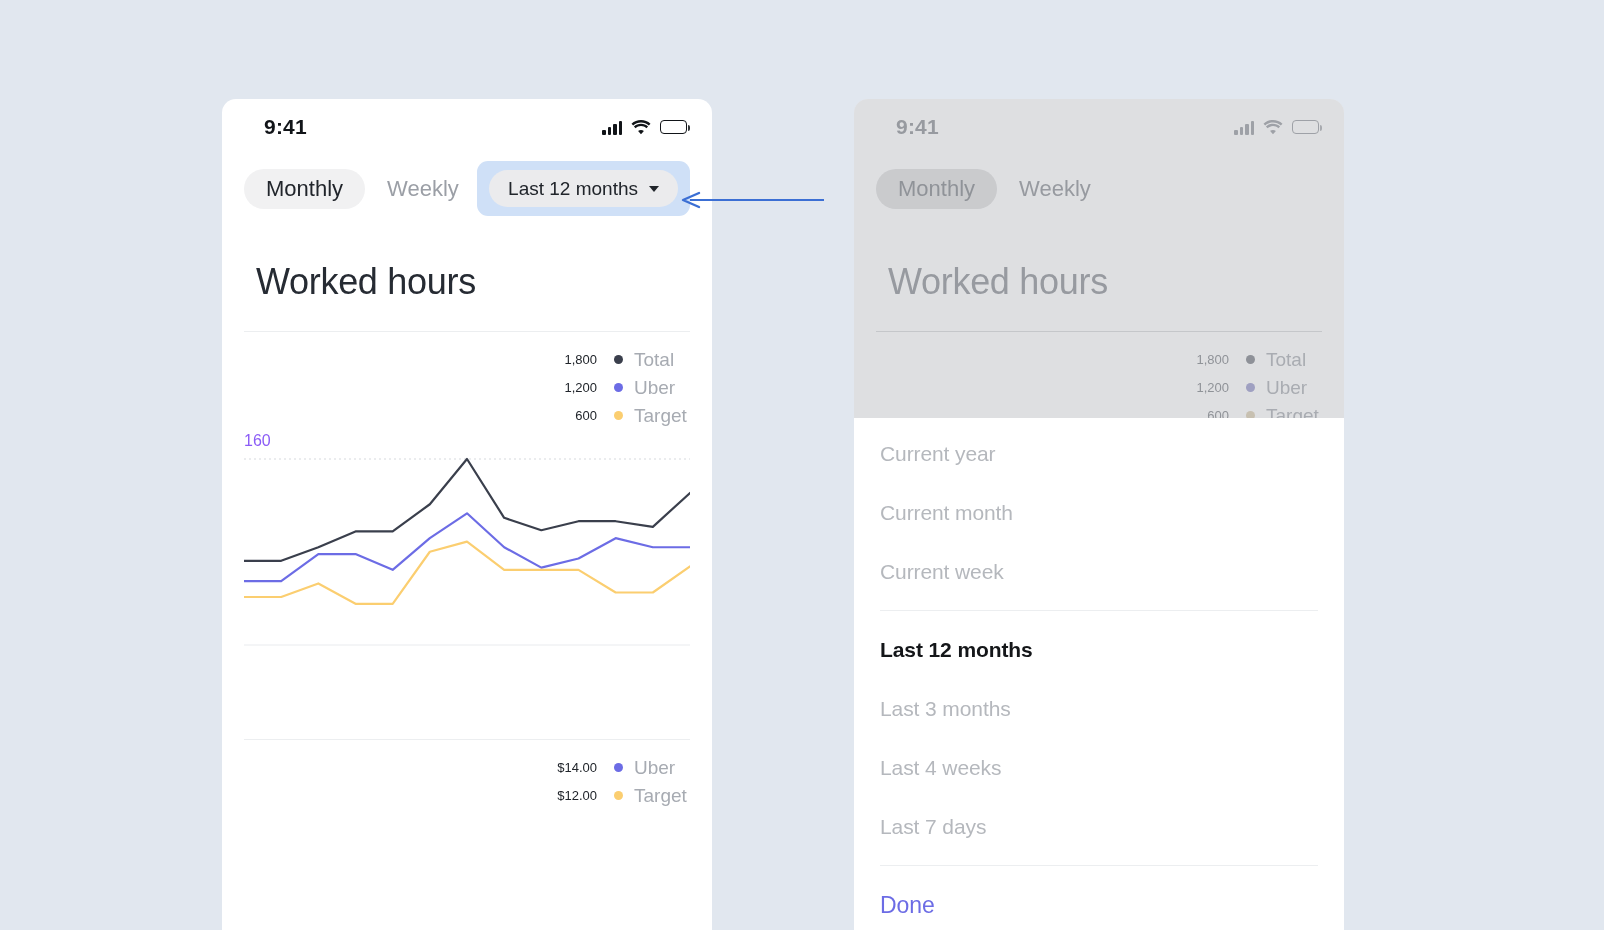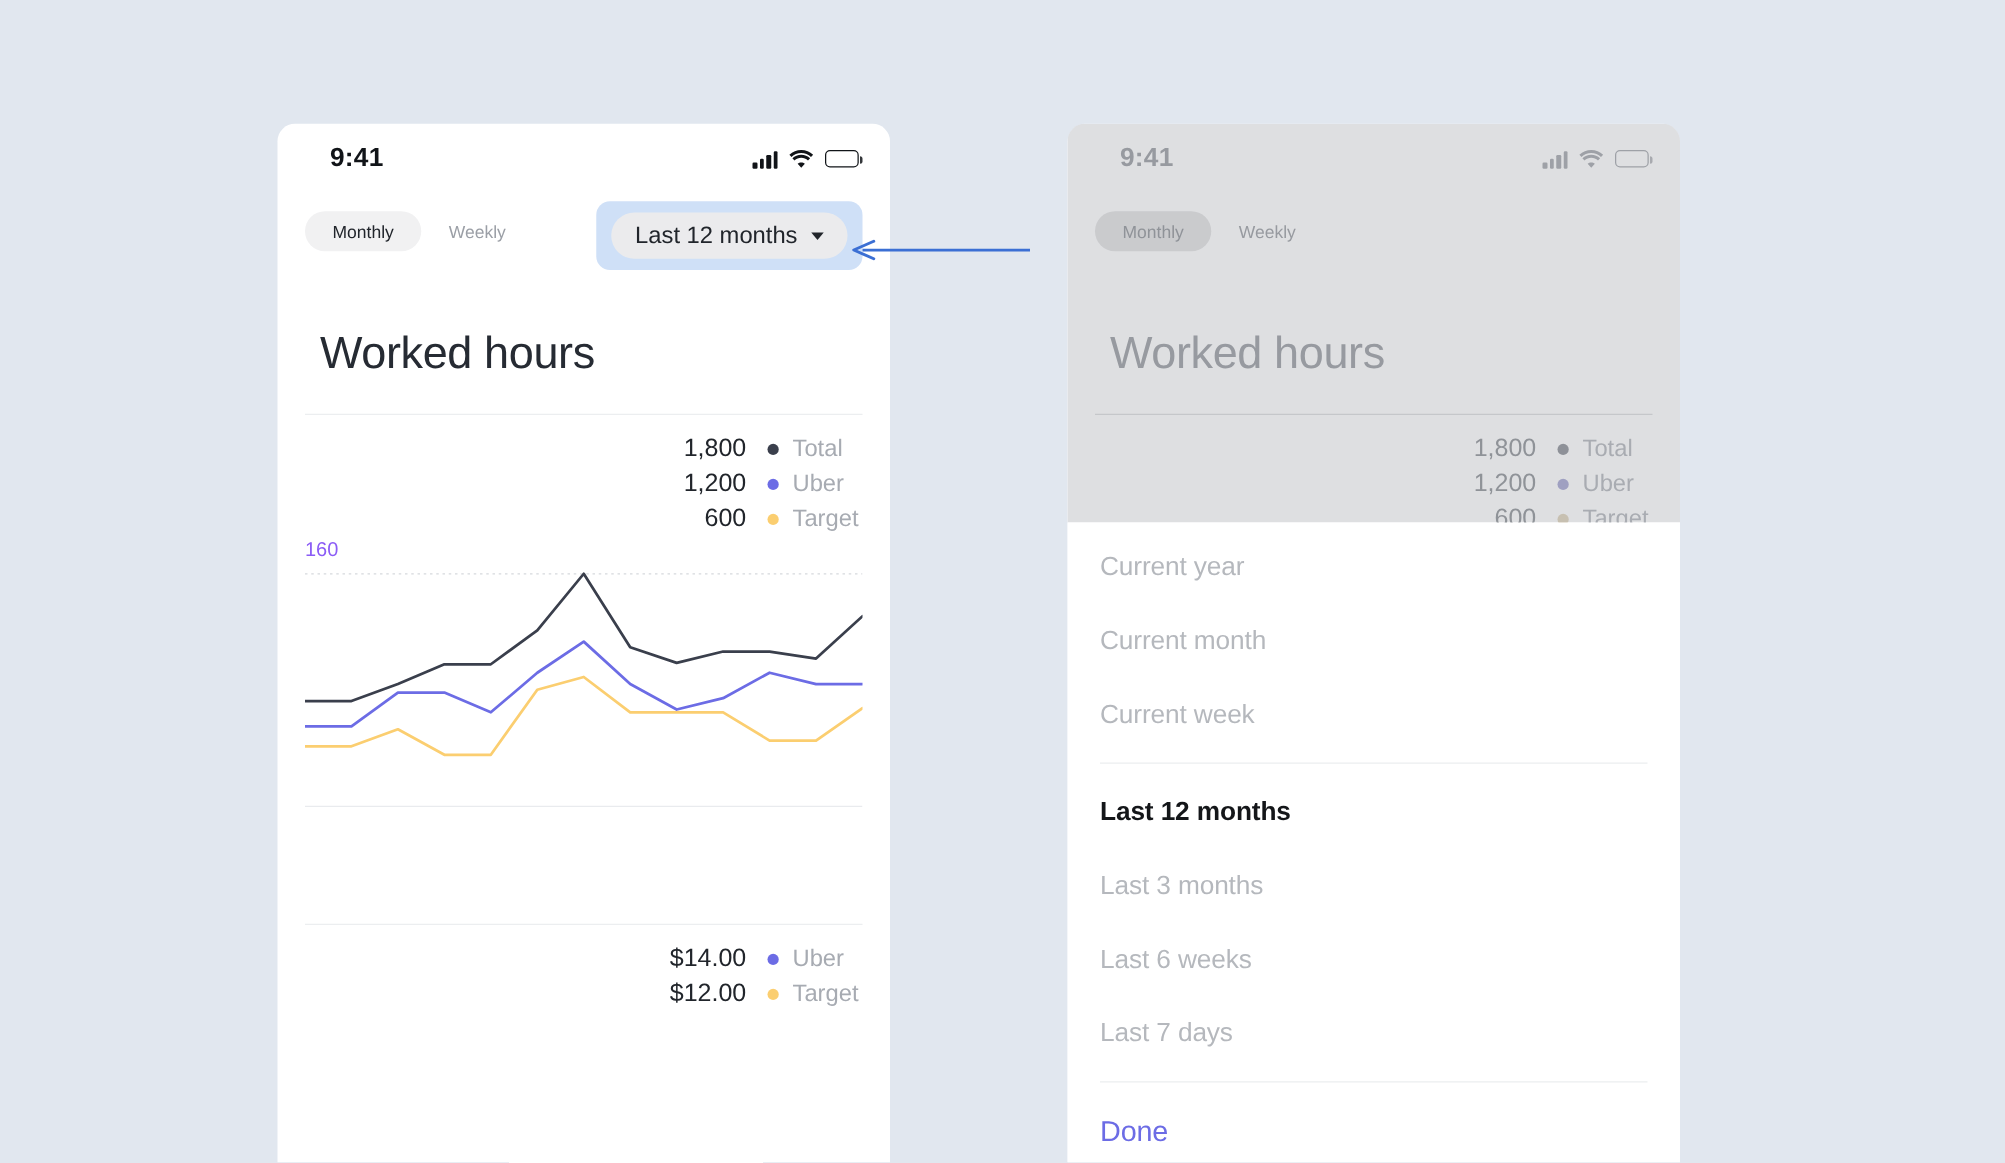--- a/index.html
+++ b/index.html
@@ -48,21 +48,21 @@
   .ic-batt .fill{width:100%;height:100%;background:#111418;border-radius:1.5px;}
   .ic-batt:after{
     content:"";position:absolute;right:-3.5px;top:4px;width:2px;height:6px;
     background:#111418;border-radius:0 2px 2px 0;opacity:.85;
   }
 
   
   .toprow{position:relative;height:68px;}
   .seg{position:absolute;left:22px;top:8px;display:flex;align-items:center;}
   .seg-item{
-    font-size:14px;color:#9b9fa6;padding:9px 22px;border-radius:20px;
+    font-size:22px;color:#9b9fa6;padding:9px 22px;border-radius:20px;
     line-height:1;white-space:nowrap;
   }
   .seg-item.active{background:#f1f1f2;color:#21252b;}
   .filter-wrap{
     position:absolute;right:22px;top:0px;
     background:#cfe0f7;border-radius:11px;padding:9px 12px;
   }
   .filter-pill{
     display:flex;align-items:center;gap:11px;
     background:#ebebed;border-radius:20px;padding:9px 19px;
@@ -80,21 +80,21 @@
     letter-spacing:-0.3px;margin:12px;padding:22px 0 18px 0;line-height:1.05;
   }
   .rule{height:1px;background:#eceef0;}
 
   
   .legend{padding:14px 0 4px 0;}
   .legend-row{
     display:flex;align-items:center;justify-content:flex-end;height:28px;
   }
   .legend-val{
-    font-size:20px;color:#21252b;text-align:right;min-width:90px;
+    font-size:13px;color:#21252b;text-align:right;min-width:90px;
   }
   .legend-dot{
     width:9px;height:9px;border-radius:50%;margin:0 11px 0 17px;flex:none;
   }
   .legend-lbl{font-size:19px;color:#a7abb2;min-width:56px;text-align:left;}
 
   
   .chartbox{position:relative;margin-top:18px;}
   .chart-top-label{
     position:absolute;left:0;top:-20px;font-size:16px;color:#8b5cf6;
@@ -290,21 +290,21 @@
 
     <div class="sheet">
       <div class="sheet-inner">
         <div class="sheet-spacer"></div>
         <div class="sheet-item">Current year</div>
         <div class="sheet-item">Current month</div>
         <div class="sheet-item">Current week</div>
         <div class="sheet-sep"></div>
         <div class="sheet-item selected">Last 12 months</div>
         <div class="sheet-item">Last 3 months</div>
-        <div class="sheet-item">Last 6 weeks</div>
+        <div class="sheet-item">Last 4 weeks</div>
         <div class="sheet-item">Last 7 days</div>
         <div class="sheet-sep"></div>
         <div class="sheet-item action">Done</div>
       </div>
     </div>
   </div>
 
   <svg class="annot">
     <line x1="824" y1="200" x2="690" y2="200" stroke="#3b6fd4" stroke-width="2.2"></line>
     <polyline points="699,193 683,200 699,207" fill="none" stroke="#3b6fd4" stroke-width="2.4" stroke-linecap="round" stroke-linejoin="round"></polyline>

